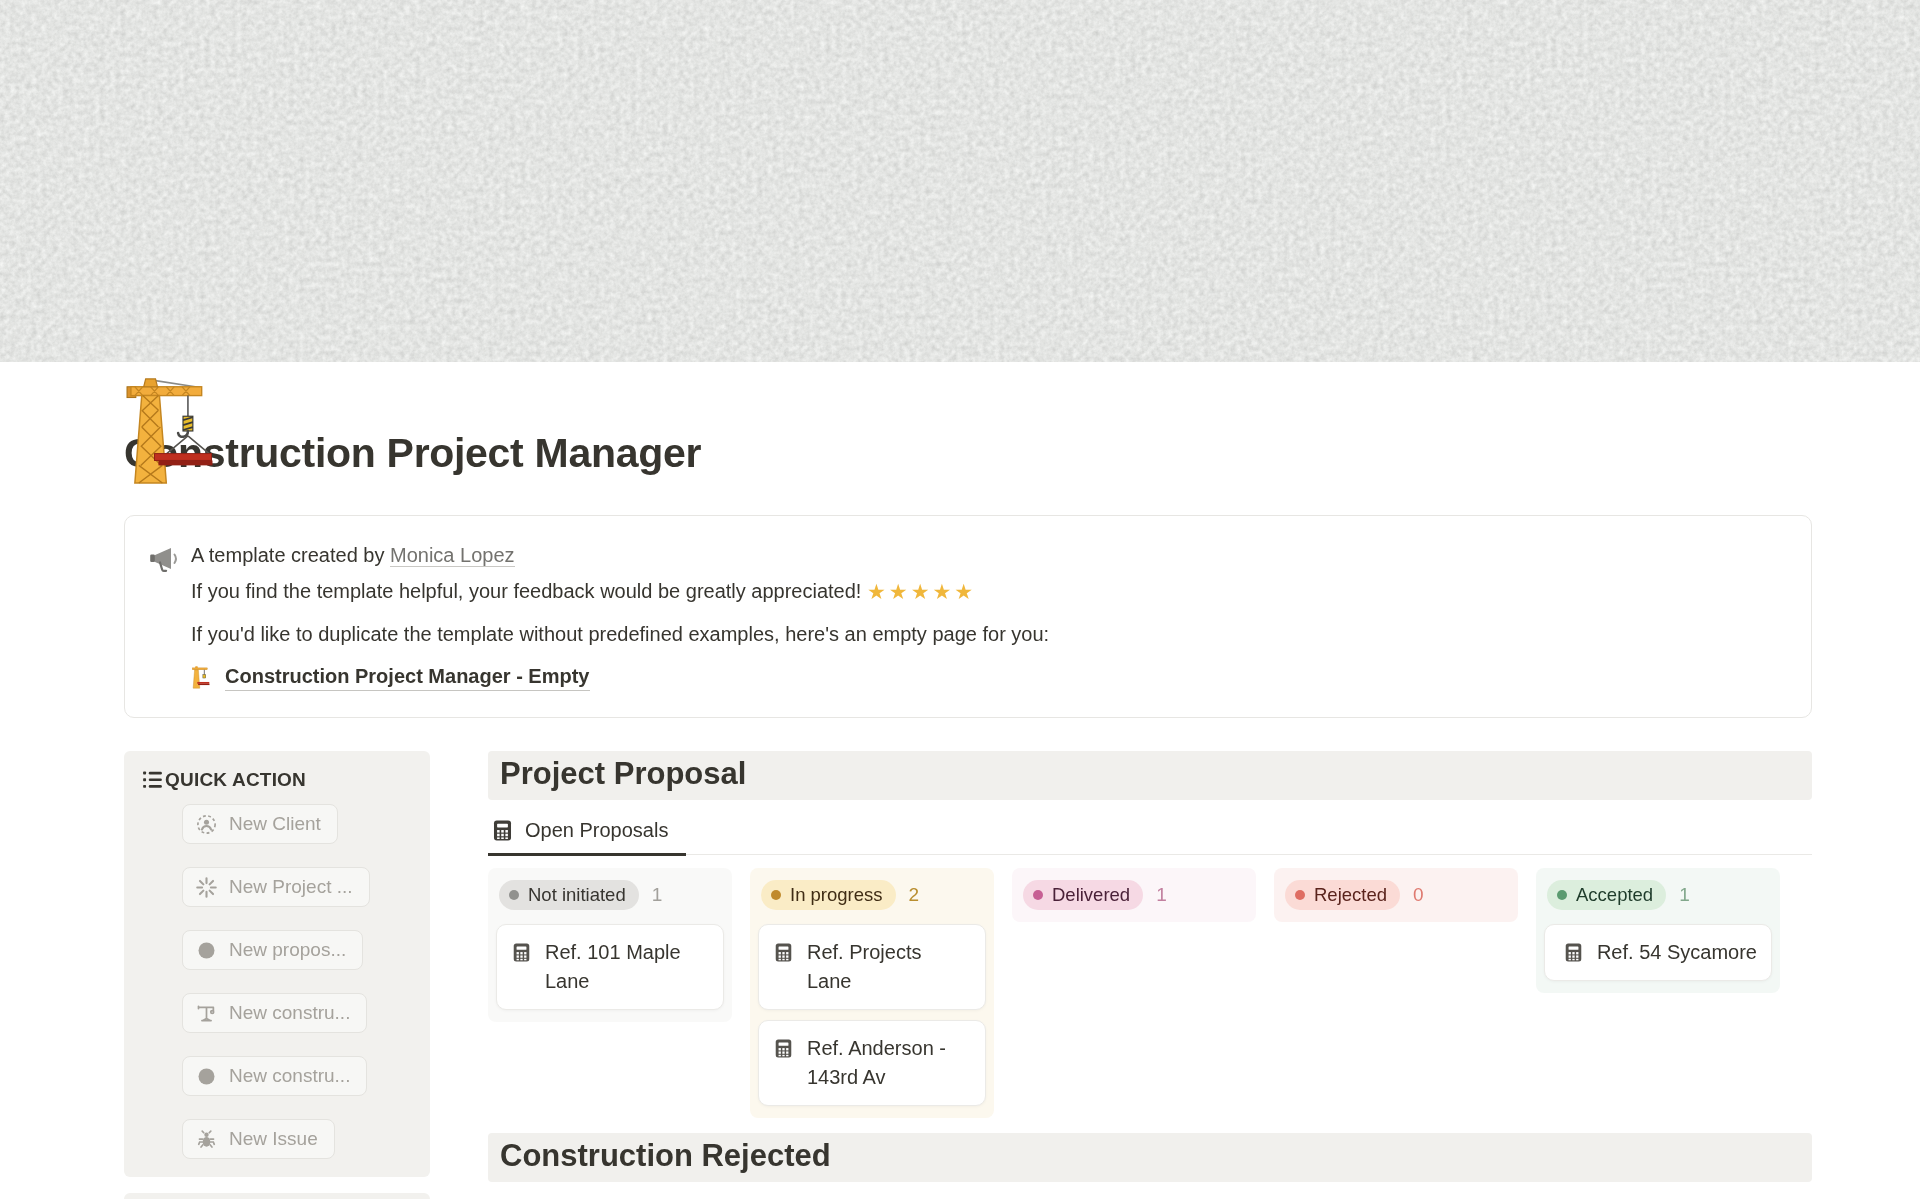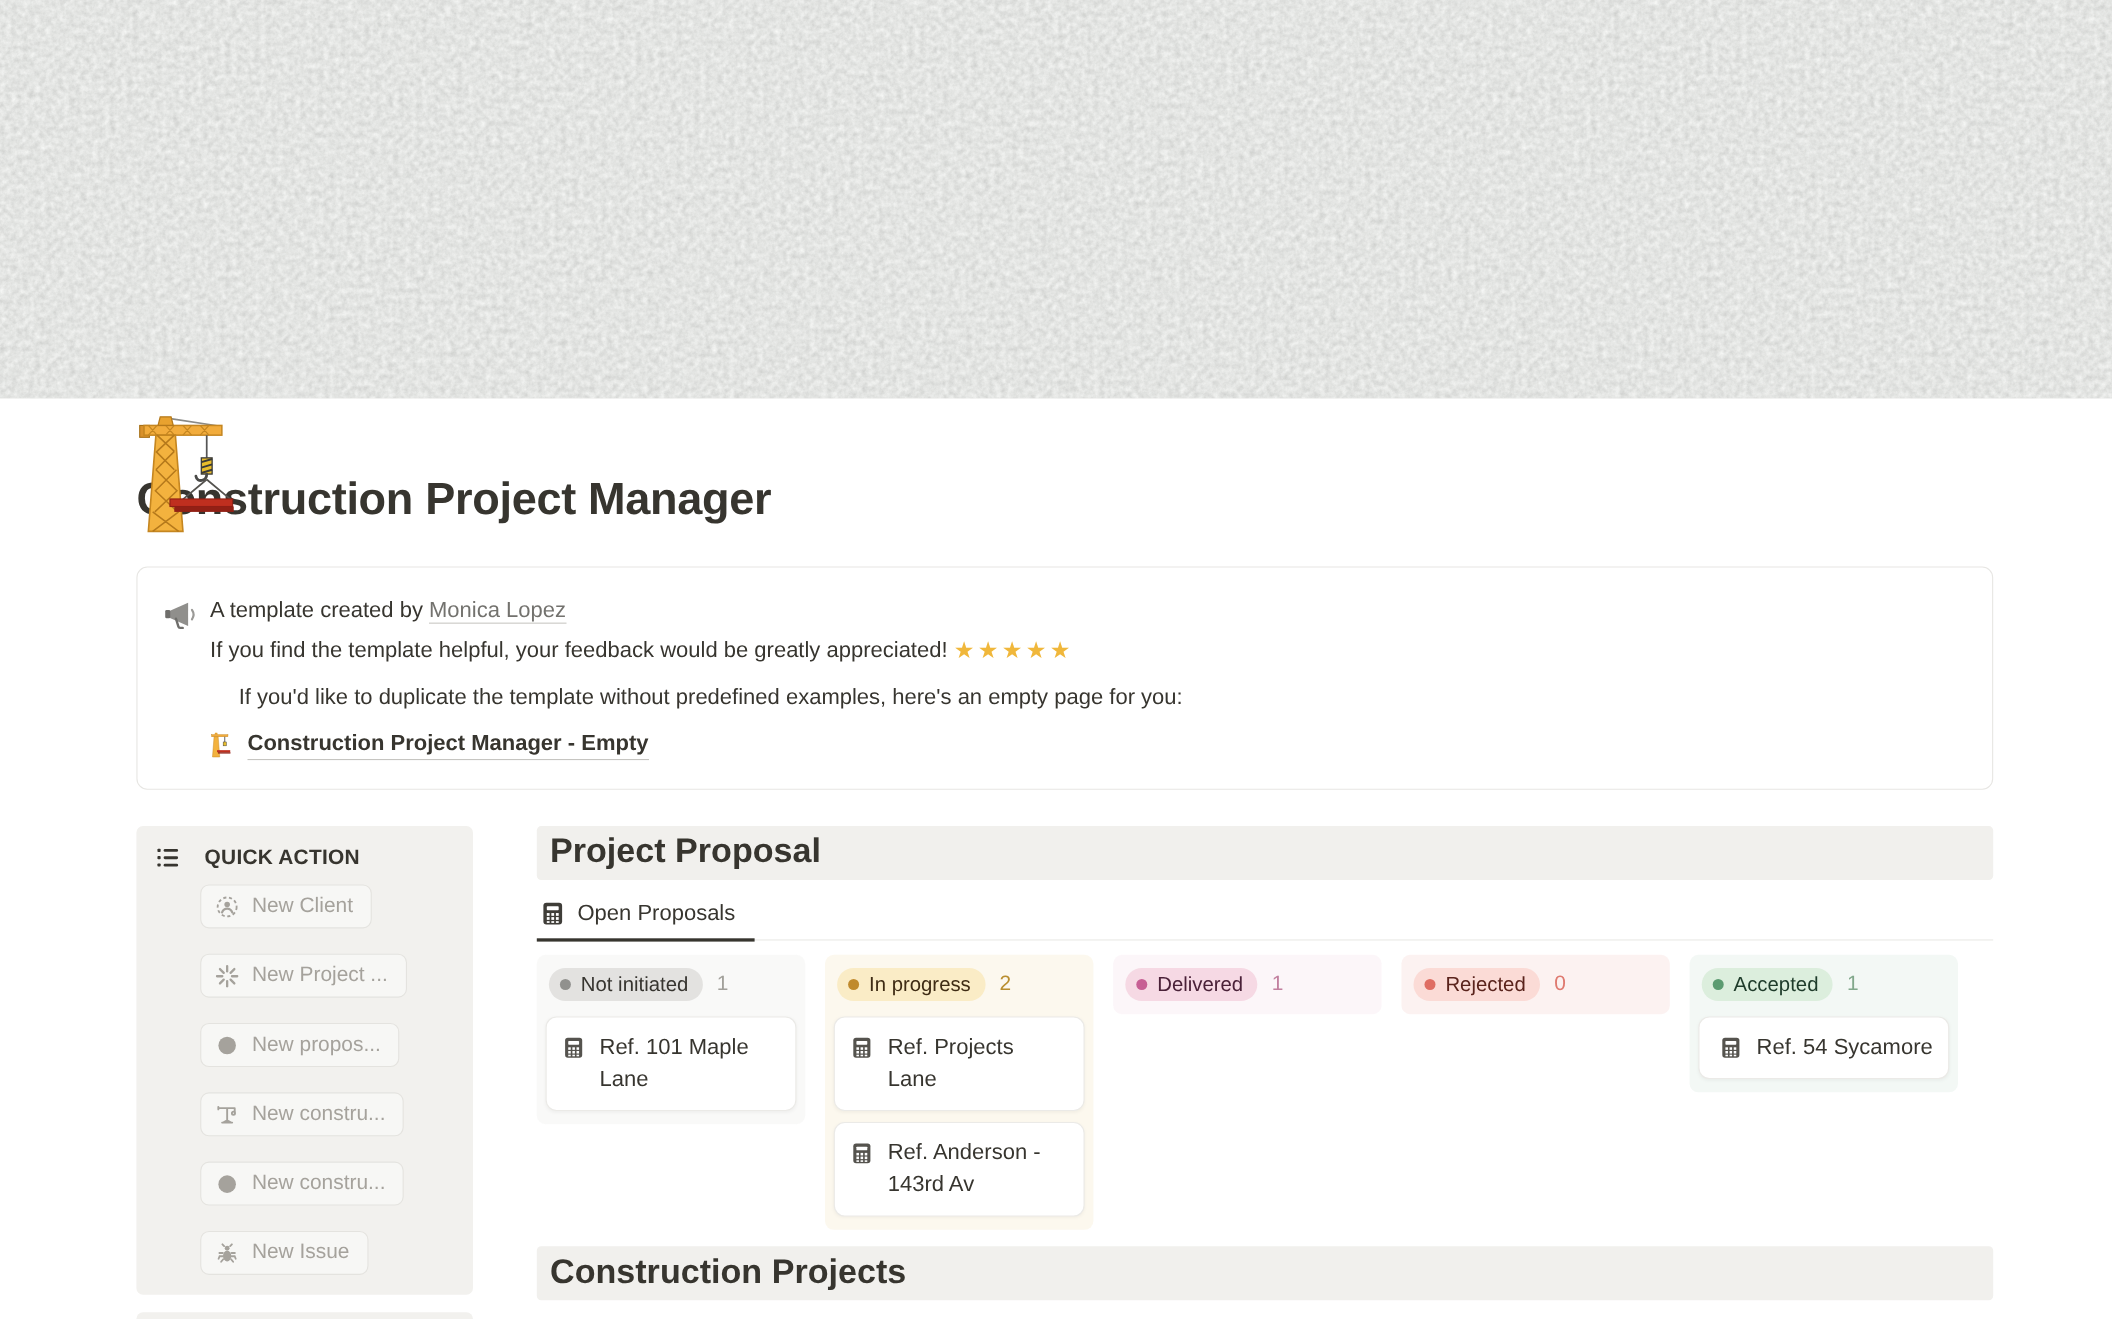--- a/index.html
+++ b/index.html
@@ -18,33 +18,33 @@
   .page-title { margin-top:68px; font-size:41px; font-weight:700; letter-spacing:-.3px; color:#37352F; }
   
   .callout {
     margin-top:38px; border:1px solid #E7E6E3; border-radius:10px;
     padding:24px 26px 26px 22px; display:flex; gap:8px; background:#fff;
   }
   .callout-icon { flex:none; width:36px; padding-top:2px; }
   .callout-body { font-size:20px; line-height:30px; color:#37352F; }
   .callout-body p { margin:0; }
   .callout-body .row2 { margin-top:6px; }
-  .callout-body .row3 { margin-top:12px;margin-left:26px; }
+  .callout-body .row3 { margin-top:12px; }
   .link-gray { color:#73726E; border-bottom:1px solid #C9C8C4; cursor:pointer; }
   .stars { color:#F0B73B; font-size:21px; letter-spacing:3px; vertical-align:-1px; }
   .page-link-row { margin-top:14px; display:flex; align-items:center; gap:9px; }
   .page-link-row .mini-crane { width:25px; height:24px; flex:none; }
   .page-link { font-weight:600; color:#37352F; border-bottom:1.5px solid #C6C5C1; cursor:pointer; font-size:20px; line-height:27px; }
   
   .layout { display:flex; gap:58px; margin-top:33px; align-items:flex-start; }
   .sidebar { flex:none; width:306px; }
   .side-block { background:#F2F1EE; border-radius:6px; padding:16px 14px 18px 16px; }
   .side-block + .side-block { margin-top:16px; }
   .side-block.clipped { height:160px; }
-  .side-head { display:flex; align-items:center; gap:21px; }
+  .side-head { display:flex; align-items:center; }
   .side-head .hicon { width:25px; height:25px; flex:none; }
   .side-title { font-size:19px; font-weight:700; color:#37352F; letter-spacing:.2px; }
   .qa-list { margin:12px 0 0 42px; display:flex; flex-direction:column; gap:23px; align-items:flex-start; }
   .qa-btn {
     display:inline-flex; align-items:center; gap:12px; height:40px; padding:0 16px 0 13px;
     background:rgba(252,252,251,.55); border:1px solid #E4E3DF; border-radius:8px;
     color:#A5A29C; font-size:19px; font-family:inherit; cursor:pointer;
   }
   .qa-btn .qicon { width:21px; height:21px; flex:none; display:inline-flex; }
   .db-list { margin:10px 0 0 44px; display:flex; flex-direction:column; gap:12px; align-items:flex-start; }
@@ -429,21 +429,21 @@
                     </svg>
                   </span>
                   <span class="ctitle">Ref. 54 Sycamore</span>
                 </div>
               </div>
             </div>
           </div>
 
         <div class="spacer36"></div>
 
-        <div class="section-heading">Construction Projects</div>
+        <div class="section-heading">Construction Rejected</div>
 
         <div class="tabs">
           <div class="tab">
             
             
           </div>
         </div>
 
       </div>
     </div>

